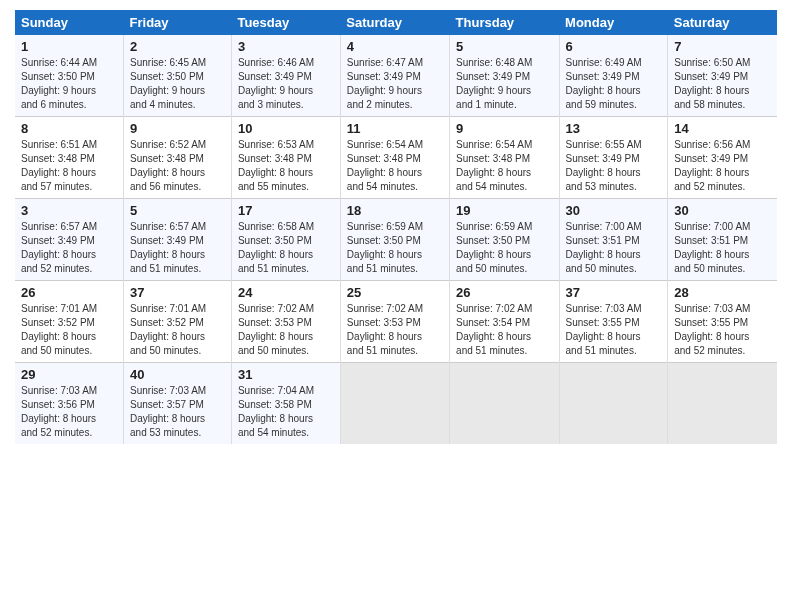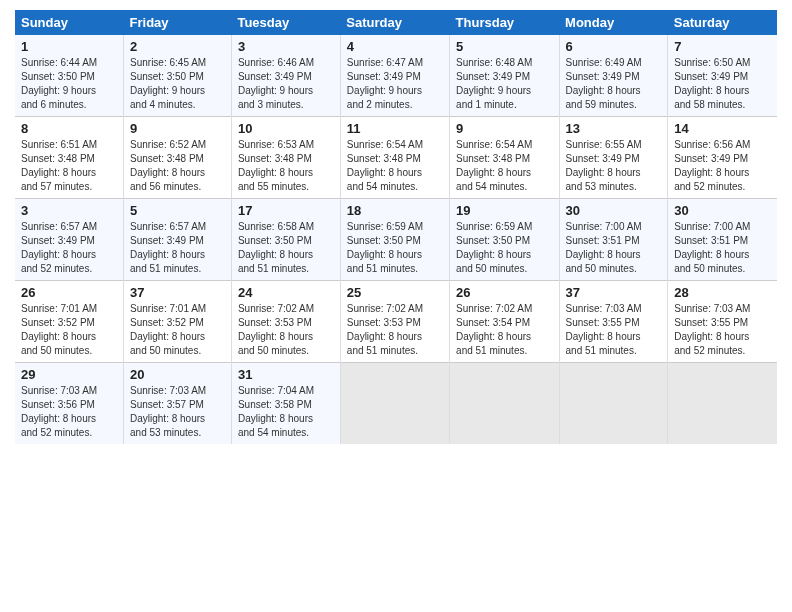--- a/index.html
+++ b/index.html
@@ -223,21 +223,21 @@
             <span class="day-num">28</span>
             <div class="day-info">Sunrise: 7:03 AM<br>Sunset: 3:55 PM<br>Daylight: 8 hours<br>and 52 minutes.</div>
           </td>
         </tr>
         <tr>
           <td>
             <span class="day-num">29</span>
             <div class="day-info">Sunrise: 7:03 AM<br>Sunset: 3:56 PM<br>Daylight: 8 hours<br>and 52 minutes.</div>
           </td>
           <td>
-            <span class="day-num">20</span>
+            <span class="day-num">40</span>
             <div class="day-info">Sunrise: 7:03 AM<br>Sunset: 3:57 PM<br>Daylight: 8 hours<br>and 53 minutes.</div>
           </td>
           <td>
             <span class="day-num">31</span>
             <div class="day-info">Sunrise: 7:04 AM<br>Sunset: 3:58 PM<br>Daylight: 8 hours<br>and 54 minutes.</div>
           </td>
           <td class="empty-cell"></td>
           <td class="empty-cell"></td>
           <td class="empty-cell"></td>
           <td class="empty-cell"></td>

